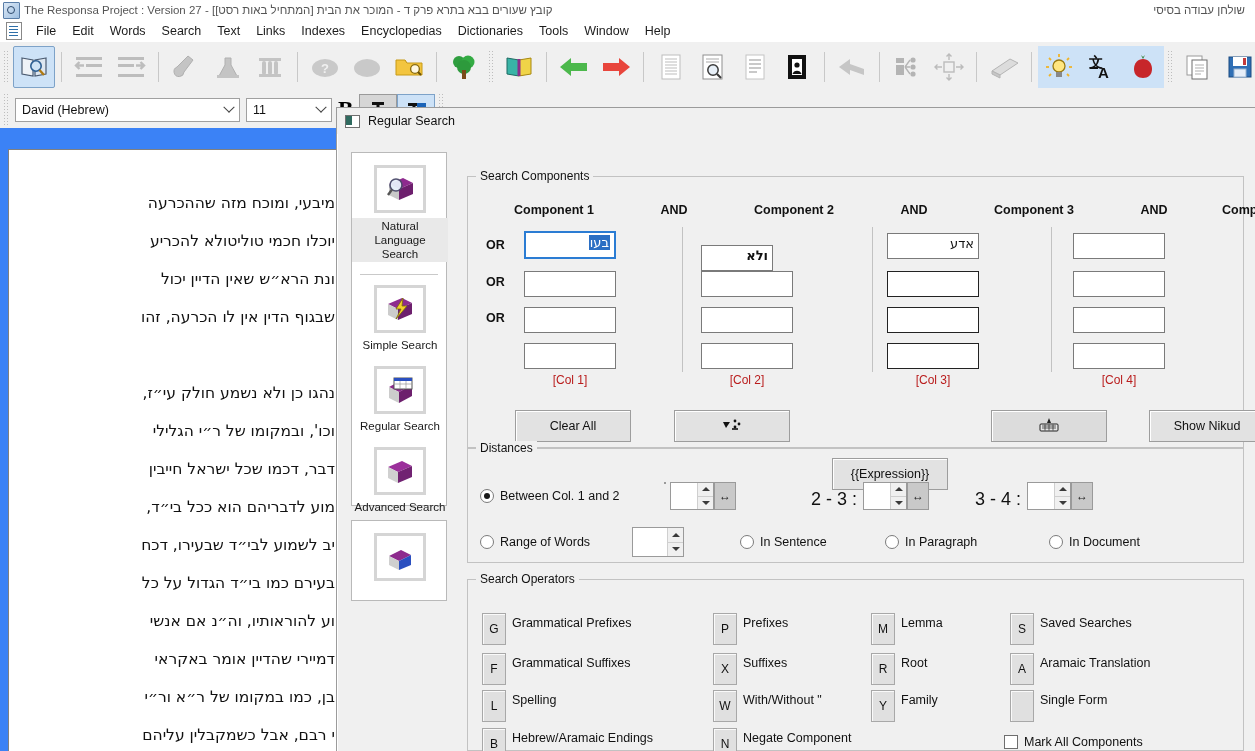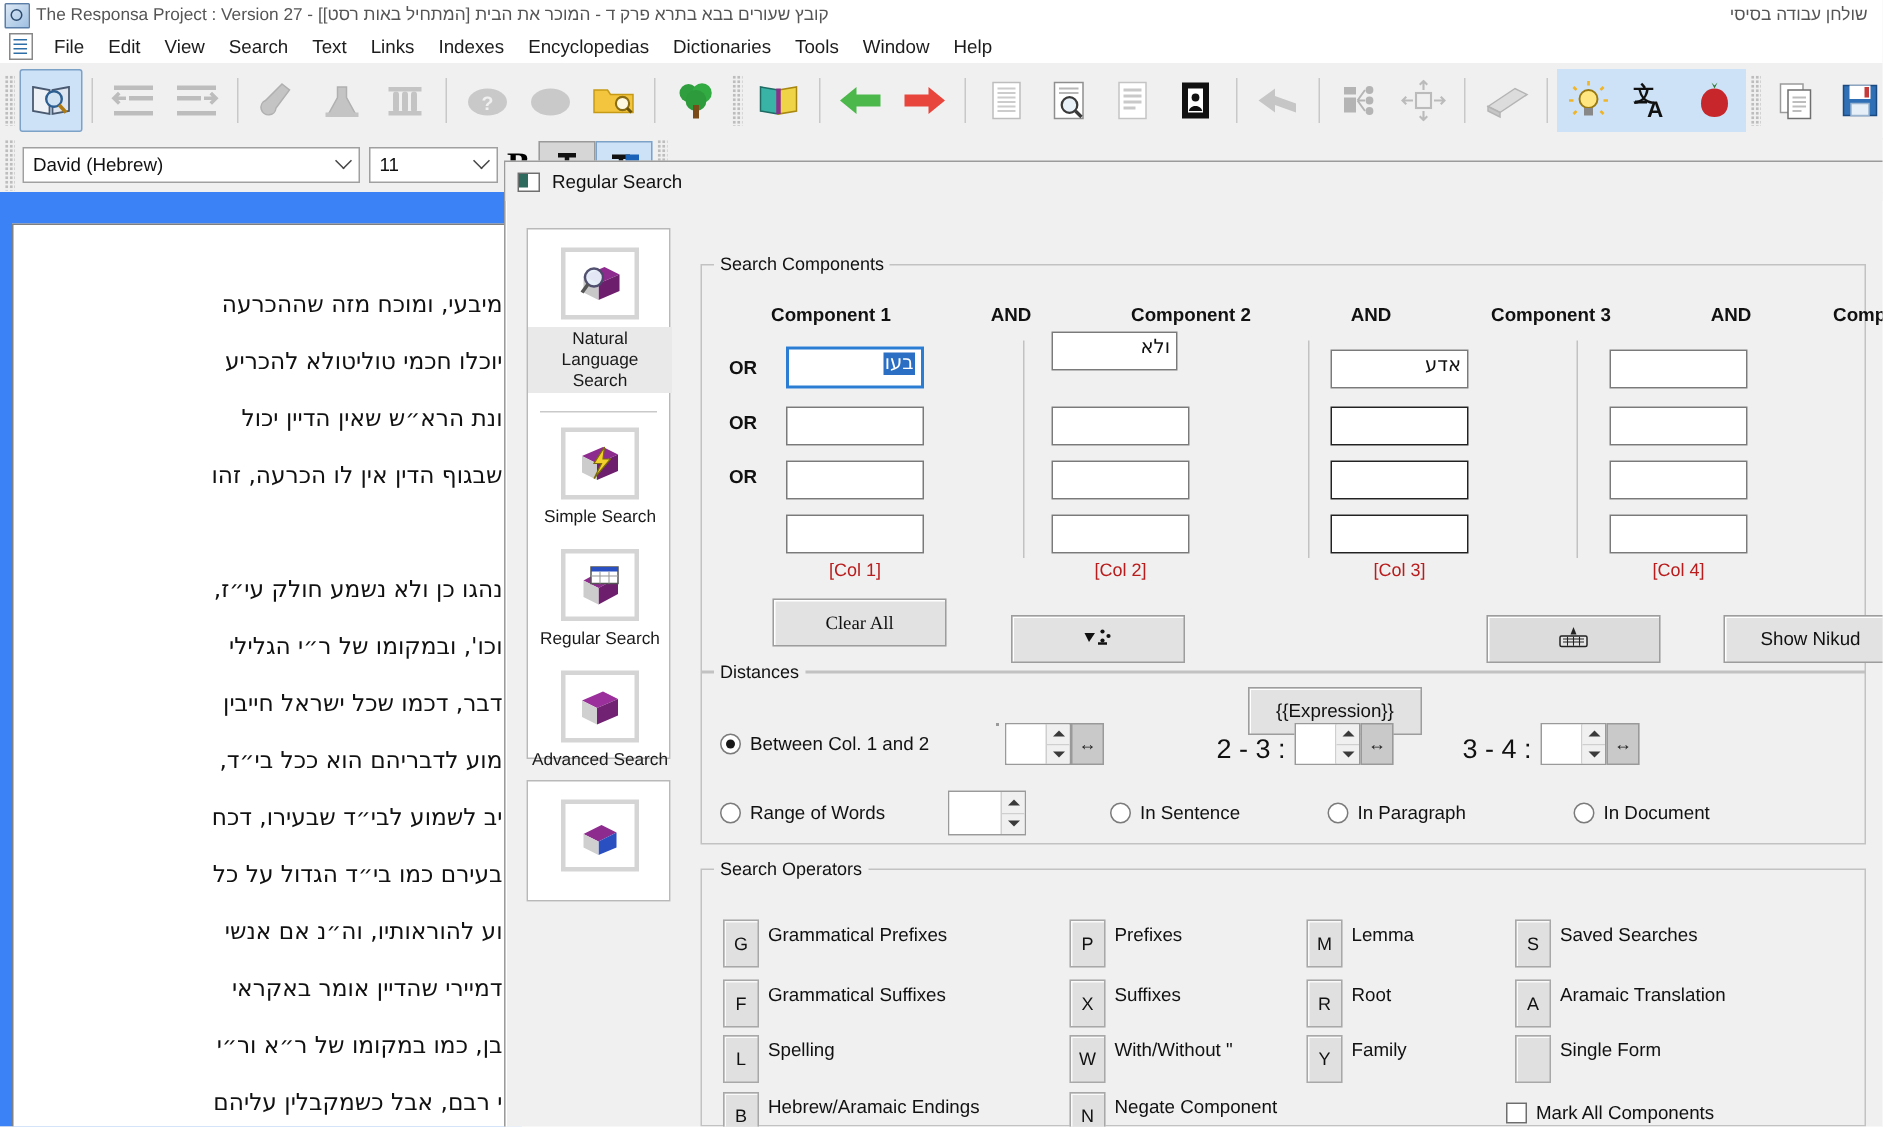--- a/index.html
+++ b/index.html
@@ -217,21 +217,21 @@
   <div class="titlebar">
     <div class="app-icon"></div>
     <span class="t-left">The Responsa Project : Version 27 - [[קובץ שעורים בבא בתרא פרק ד - המוכר את הבית [המתחיל באות רסט</span>
     <span class="t-right">שולחן עבודה בסיסי</span>
   </div>
 
   <div class="menubar">
     <div class="doc-icon"></div>
     <div class="mi">File</div>
     <div class="mi">Edit</div>
-    <div class="mi">View</div>
+    <div class="mi">Words</div>
     <div class="mi">Search</div>
     <div class="mi">Text</div>
     <div class="mi">Links</div>
     <div class="mi">Indexes</div>
     <div class="mi">Encyclopedias</div>
     <div class="mi">Dictionaries</div>
     <div class="mi">Tools</div>
     <div class="mi">Window</div>
     <div class="mi">Help</div>
   </div>
@@ -632,39 +632,39 @@
         <div class="colsep" style="left:214px; top:50px; height:145px;"></div>
         <div class="colsep" style="left:404px; top:50px; height:145px;"></div>
         <div class="colsep" style="left:583px; top:50px; height:145px;"></div>
 
         <div class="tbox focus" style="left:56px; top:54px; width:92px; height:28px;"><span class="selhl">בעו</span></div>
         <div class="tbox" style="left:56px; top:94px; width:92px; height:26px;"><span></span></div>
         <div class="tbox" style="left:56px; top:130px; width:92px; height:26px;"><span></span></div>
         <div class="tbox" style="left:56px; top:166px; width:92px; height:26px;"><span></span></div>
         <div class="collbl" style="left:56px; top:196px; width:92px;">[Col 1]</div>
 
-        <div class="tbox" style="left:233px; top:44px; width:84px; height:26px;"><span>ולא</span></div>
+        <div class="tbox" style="left:233px; top:68px; width:72px; height:26px;font-weight:bold;"><span>ולא</span></div>
         <div class="tbox" style="left:233px; top:94px; width:92px; height:26px;"><span></span></div>
         <div class="tbox" style="left:233px; top:130px; width:92px; height:26px;"><span></span></div>
         <div class="tbox" style="left:233px; top:166px; width:92px; height:26px;"><span></span></div>
         <div class="collbl" style="left:233px; top:196px; width:92px;">[Col 2]</div>
 
         <div class="tbox" style="left:419px; top:56px; width:92px; height:26px;"><span>אדע</span></div>
         <div class="tbox thick" style="left:419px; top:94px; width:92px; height:26px;"><span></span></div>
         <div class="tbox thick" style="left:419px; top:130px; width:92px; height:26px;"><span></span></div>
         <div class="tbox thick" style="left:419px; top:166px; width:92px; height:26px;"><span></span></div>
         <div class="collbl" style="left:419px; top:196px; width:92px;">[Col 3]</div>
 
         <div class="tbox" style="left:605px; top:56px; width:92px; height:26px;"><span></span></div>
         <div class="tbox" style="left:605px; top:94px; width:92px; height:26px;"><span></span></div>
         <div class="tbox" style="left:605px; top:130px; width:92px; height:26px;"><span></span></div>
         <div class="tbox" style="left:605px; top:166px; width:92px; height:26px;"><span></span></div>
         <div class="collbl" style="left:605px; top:196px; width:92px;">[Col 4]</div>
 
-        <div class="btn" style="left:47px; top:222px; width:114px; height:30px;font-family:Liberation Serif, serif;">Clear All</div>
+        <div class="btn" style="left:47px; top:233px; width:114px; height:30px;">Clear All</div>
         <div class="btn" style="left:206px; top:233px; width:114px; height:30px;">
           <span>
             <svg width="24" height="16" viewBox="0 0 24 16">
               <path d="M3 5 L10 5 L6 11 Z" fill="#111"></path>
               <circle cx="15" cy="4" r="1.4" fill="#111"></circle>
               <circle cx="19" cy="7" r="1.4" fill="#111"></circle>
               <circle cx="15" cy="10" r="1.4" fill="#111"></circle>
               <path d="M12 12 L18 12" stroke="#111" stroke-width="1.6"></path>
             </svg>
           </span>

